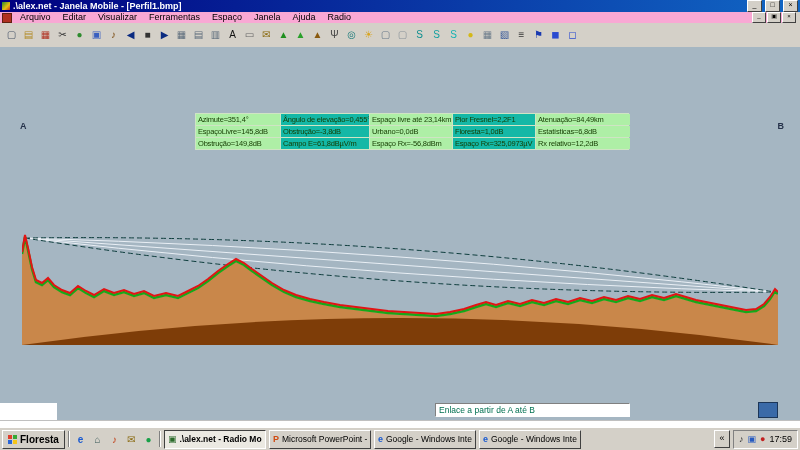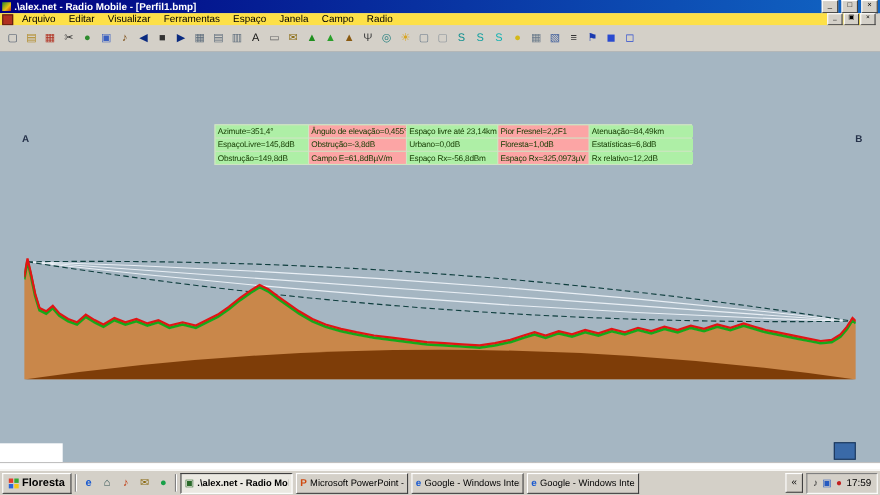--- a/index.html
+++ b/index.html
@@ -19,21 +19,21 @@
   .app-icon{width:8px;height:8px;background:linear-gradient(135deg,#2a8a2a,#e8c010 60%,#c03020);flex:none;}
   .title-text{flex:1;white-space:nowrap;overflow:hidden;font-weight:bold;letter-spacing:0;}
   .winbtn{
     width:13px;height:10px;flex:none;background:#d4d0c8;color:#000;
     border:1px solid;border-color:#fff #404040 #404040 #fff;
     font-size:7px;line-height:8px;text-align:center;cursor:default;
   }
   
   .menubar{
     position:absolute;top:12px;left:0;right:12px;height:11px;
-    background:#fde047;display:flex;align-items:center;
+    background:#f9a8d4;display:flex;align-items:center;
     font-size:9px;line-height:11px;padding:0 2px;
   }
   .child-icon{width:8px;height:8px;background:#b03020;border:1px solid #602010;margin-right:2px;flex:none;}
   .menu-item{padding:0 6px;white-space:nowrap;cursor:default;}
   .mdi-btn{
     width:12px;height:9px;background:#d4d0c8;color:#000;flex:none;margin-left:1px;
     border:1px solid;border-color:#fff #404040 #404040 #fff;
     font-size:6px;line-height:7px;text-align:center;
   }
   
@@ -58,21 +58,21 @@
   .site-a{left:20px;}
   .site-b{right:16px;}
   .datatable{
     position:absolute;left:195px;top:66px;width:432px;
     display:grid;grid-template-columns:84px 88px 82px 82px 94px;
     gap:1px;background:#cfe4c4;border:1px solid #cfe4c4;
     font-size:7.5px;letter-spacing:-0.2px;color:#143b00;
   }
   .cell{height:11px;line-height:11px;padding:0 2px;overflow:hidden;white-space:nowrap;}
   .cg{background:#aeefa6;}
-  .cy{background:#fca5a5;}
+  .cy{background:#14b8a6;}
   .white-left{position:absolute;left:0;bottom:0;width:57px;height:17px;background:#ffffff;}
   .status-msg{
     position:absolute;left:435px;bottom:3px;width:190px;height:12px;
     background:#fff;border:1px solid;border-color:#808080 #fff #fff #808080;
     color:#007050;font-size:8.5px;line-height:12px;padding-left:3px;white-space:nowrap;overflow:hidden;
   }
   .status-indicator{
     position:absolute;right:22px;bottom:2px;width:18px;height:14px;
     background:#3a6aa8;border:1px solid #1c3658;
   }
@@ -114,21 +114,21 @@
     border:1px solid;border-color:#808080 #fff #fff #808080;
   }
   .tray-icon{font-size:9px;cursor:default;}
   .clock{font-size:9px;}
 </style>
 </head>
 <body>
 
 <div class="titlebar">
   <span class="app-icon"></span>
-  <span class="title-text">.\alex.net - Radio Mobile - [Perfil1.bmp]</span>
+  <span class="title-text">.\alex.net - Janela Mobile - [Perfil1.bmp]</span>
   <span class="winbtn">_</span>
   <span class="winbtn">□</span>
   <span class="winbtn">×</span>
 </div>
 
 <div class="menubar">
 
   <span class="child-icon"></span>
 
     <span class="menu-item">Arquivo</span>
@@ -136,21 +136,21 @@
     <span class="menu-item">Editar</span>
 
     <span class="menu-item">Visualizar</span>
 
     <span class="menu-item">Ferramentas</span>
 
     <span class="menu-item">Espaço</span>
 
     <span class="menu-item">Janela</span>
 
-    <span class="menu-item">Campo</span>
+    <span class="menu-item">Ajuda</span>
 
     <span class="menu-item">Radio</span>
   </div>
 <div class="menubar" style="left:auto;right:2px;background:transparent;">
   <span class="mdi-btn">_</span>
   <span class="mdi-btn">▣</span>
   <span class="mdi-btn">×</span>
 </div>
 
 <div class="toolbar">
@@ -262,20 +262,21 @@
     <div class="cell cg">Estatísticas=6,8dB</div>
 
     <div class="cell cg">Obstrução=149,8dB</div>
     <div class="cell cy">Campo E=61,8dBµV/m</div>
     <div class="cell cg">Espaço Rx=-56,8dBm</div>
     <div class="cell cy">Espaço Rx=325,0973µV</div>
     <div class="cell cg">Rx relativo=12,2dB</div>
   </div>
 
   <div class="white-left"></div>
+  <div class="status-msg">Enlace a partir de A até B</div>
   <div class="status-indicator"></div>
 </div>
 
 <div class="statusstrip"></div>
 
 <div class="taskbar">
   <div class="start-btn">
     <span class="flag">
       <i class="fr"></i>
         <i class="fg"></i>

